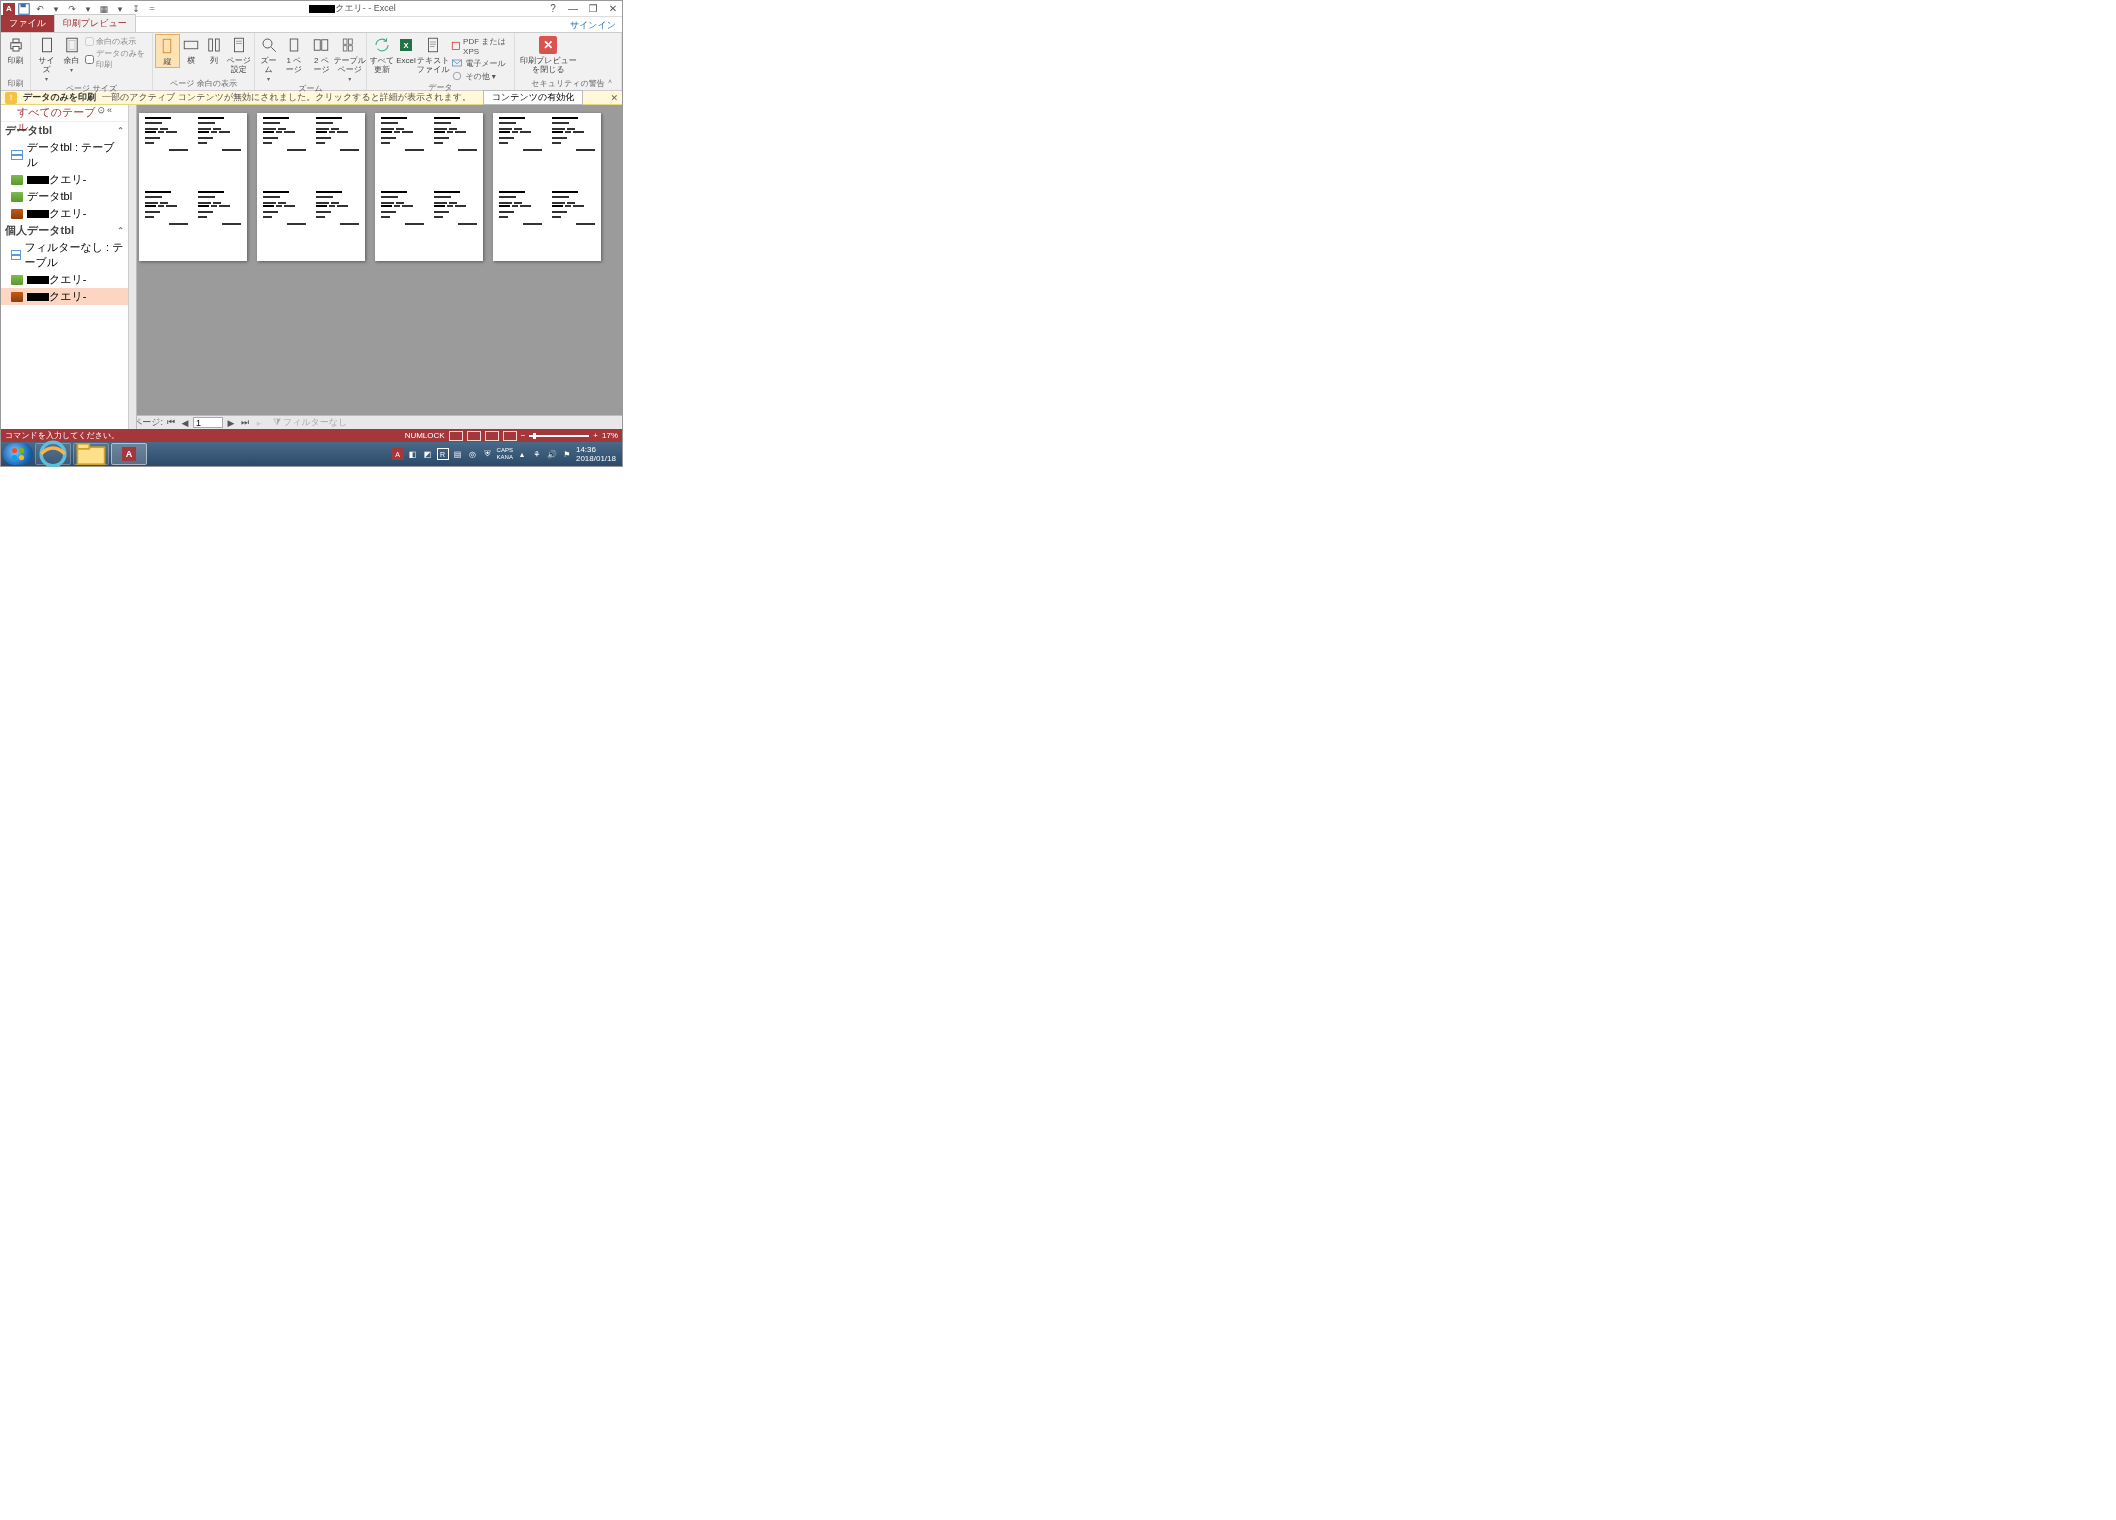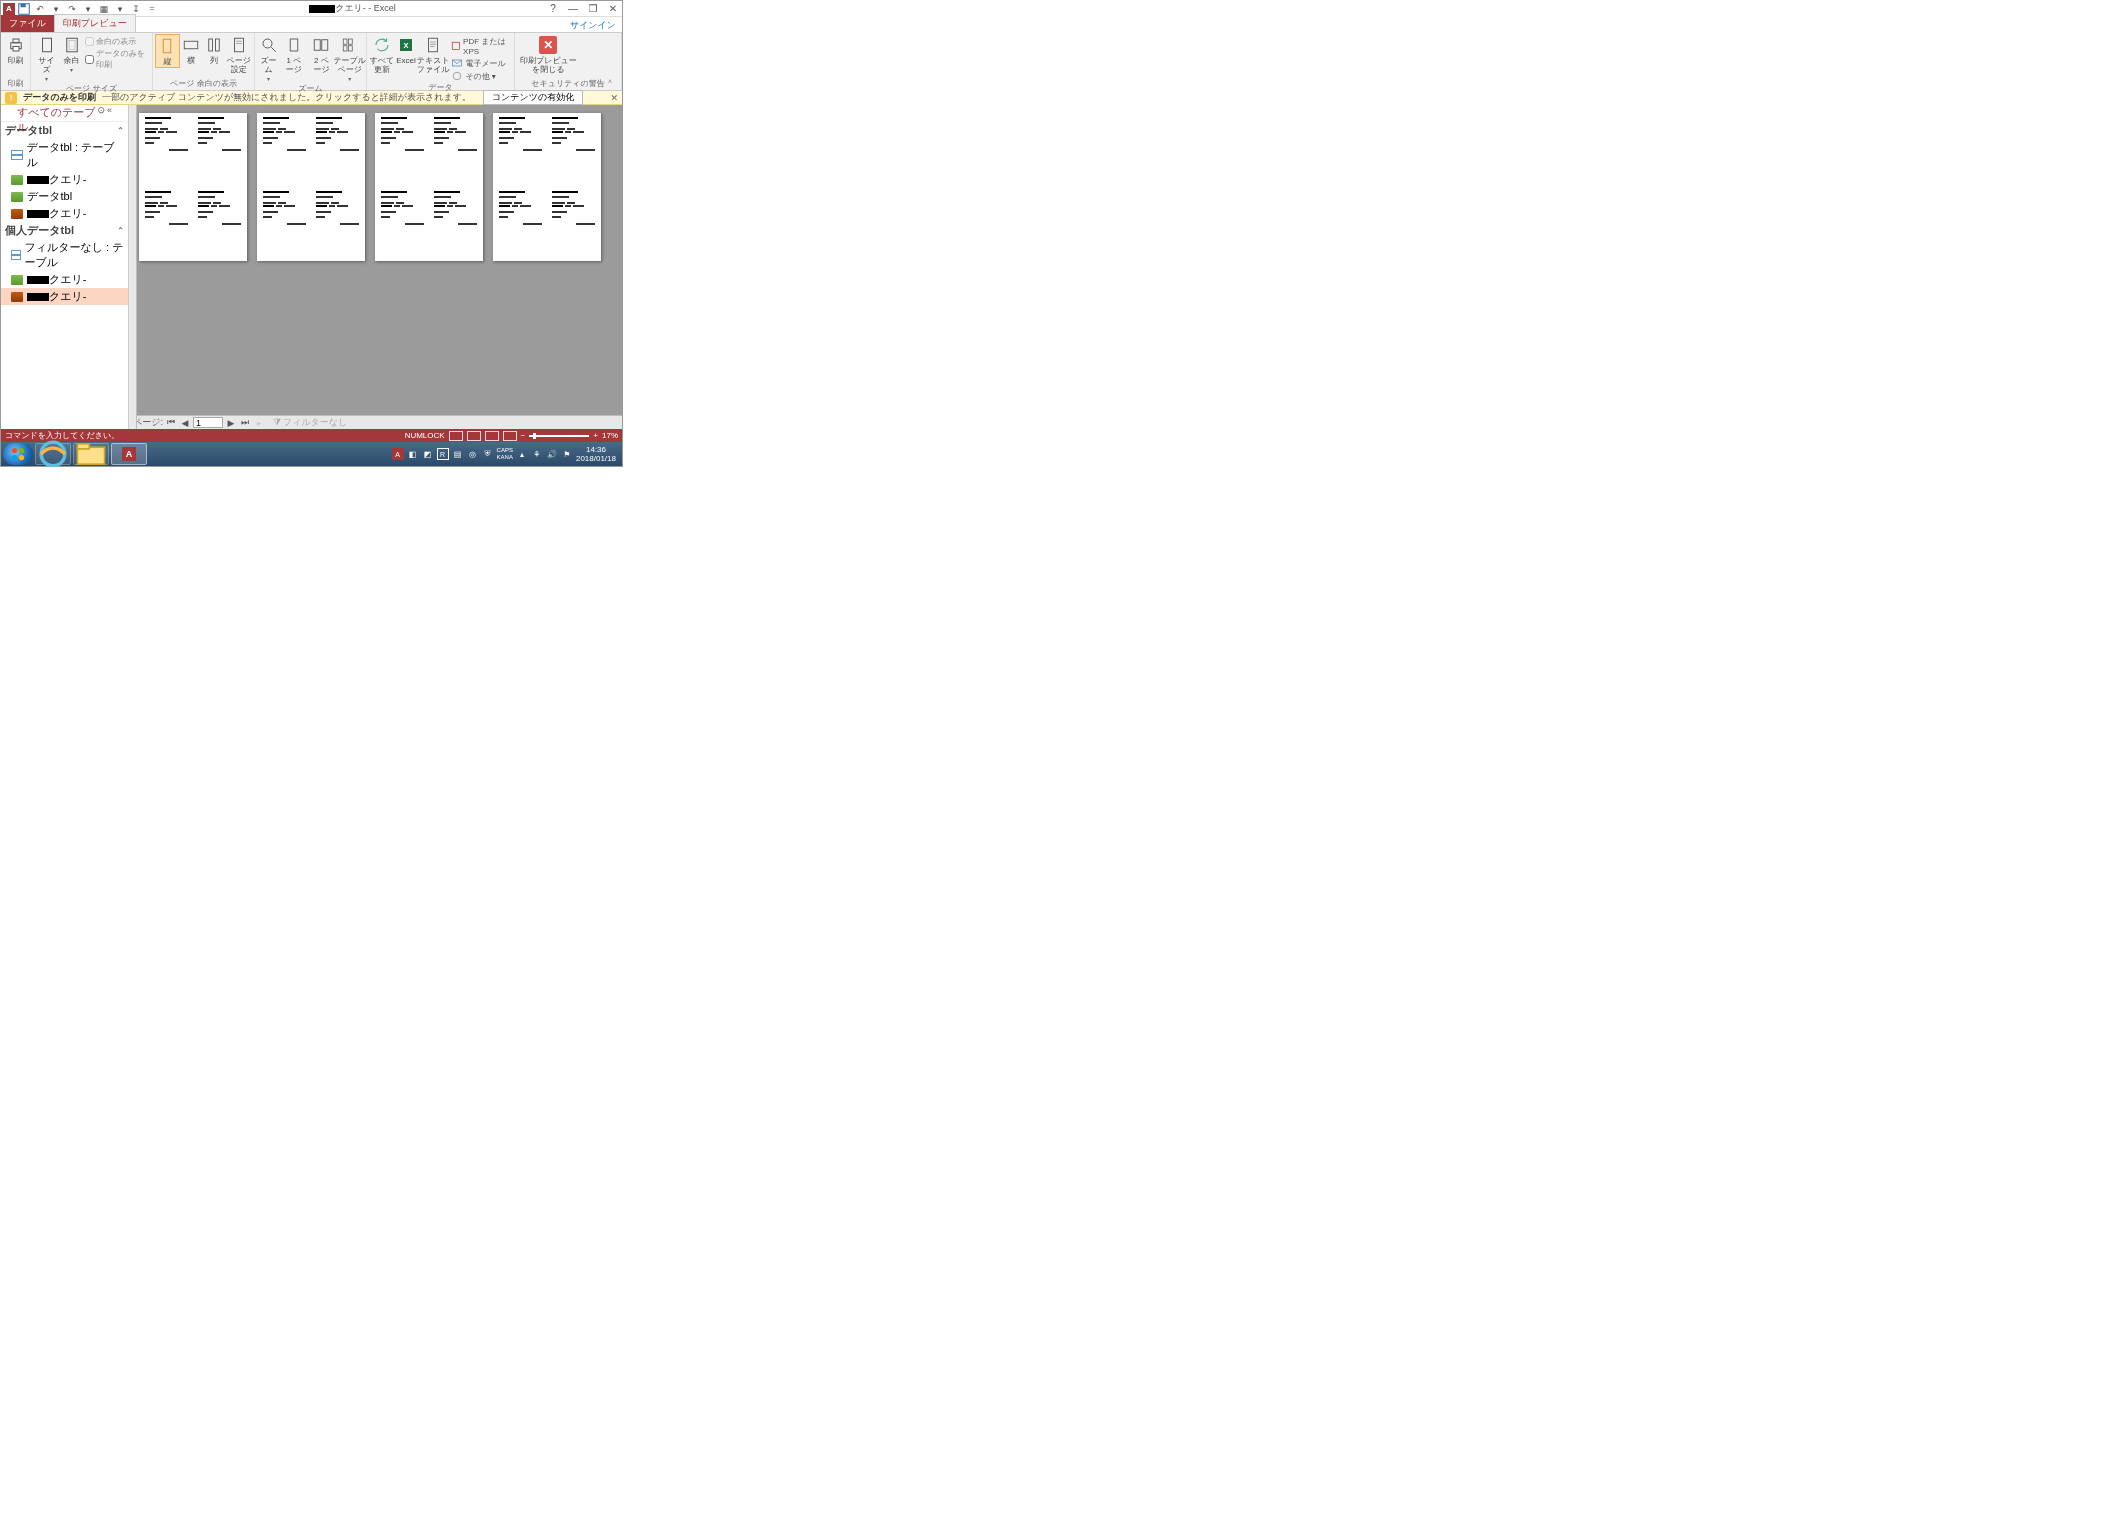--- a/index.html
+++ b/index.html
@@ -93,21 +93,21 @@
 .statusbar .zoomslider .thumb { position:absolute; top:-2px; left:4px; width:3px; height:6px; background:#fff; }
 
 
 .taskbar { height:24px; background:linear-gradient(#4a6a8a,#2b4a6a); display:flex; align-items:center; padding:0 2px; gap:2px; }
 .startorb { width:30px; height:22px; border-radius:11px; background:radial-gradient(circle at 40% 40%,#7fc4ff,#1a6bb8 60%,#0a3a68); display:flex; align-items:center; justify-content:center; cursor:pointer; }
 .startorb svg{width:14px;height:14px;}
 .taskbtn { width:36px; height:22px; border:1px solid rgba(255,255,255,.25); border-radius:2px; display:flex; align-items:center; justify-content:center; cursor:pointer; background:rgba(255,255,255,.08); }
 .taskbtn.active { background:rgba(255,255,255,.2); border-color:rgba(255,255,255,.5); }
 .tray { margin-left:auto; display:flex; align-items:center; gap:3px; color:#fff; font-size:8px; padding-right:4px; }
 .tray .ticon { width:12px; height:12px; display:flex; align-items:center; justify-content:center; cursor:pointer; }
-.tray .clock { text-align:center; line-height:9px; }
+.tray .clock { text-align:left; line-height:9px; }
 </style>
 </head>
 <body>
 
 <div class="app">
 
   <div class="titlebar">
     <div class="qat">
       <div class="accicon">A</div>
       <div class="qbtn">

